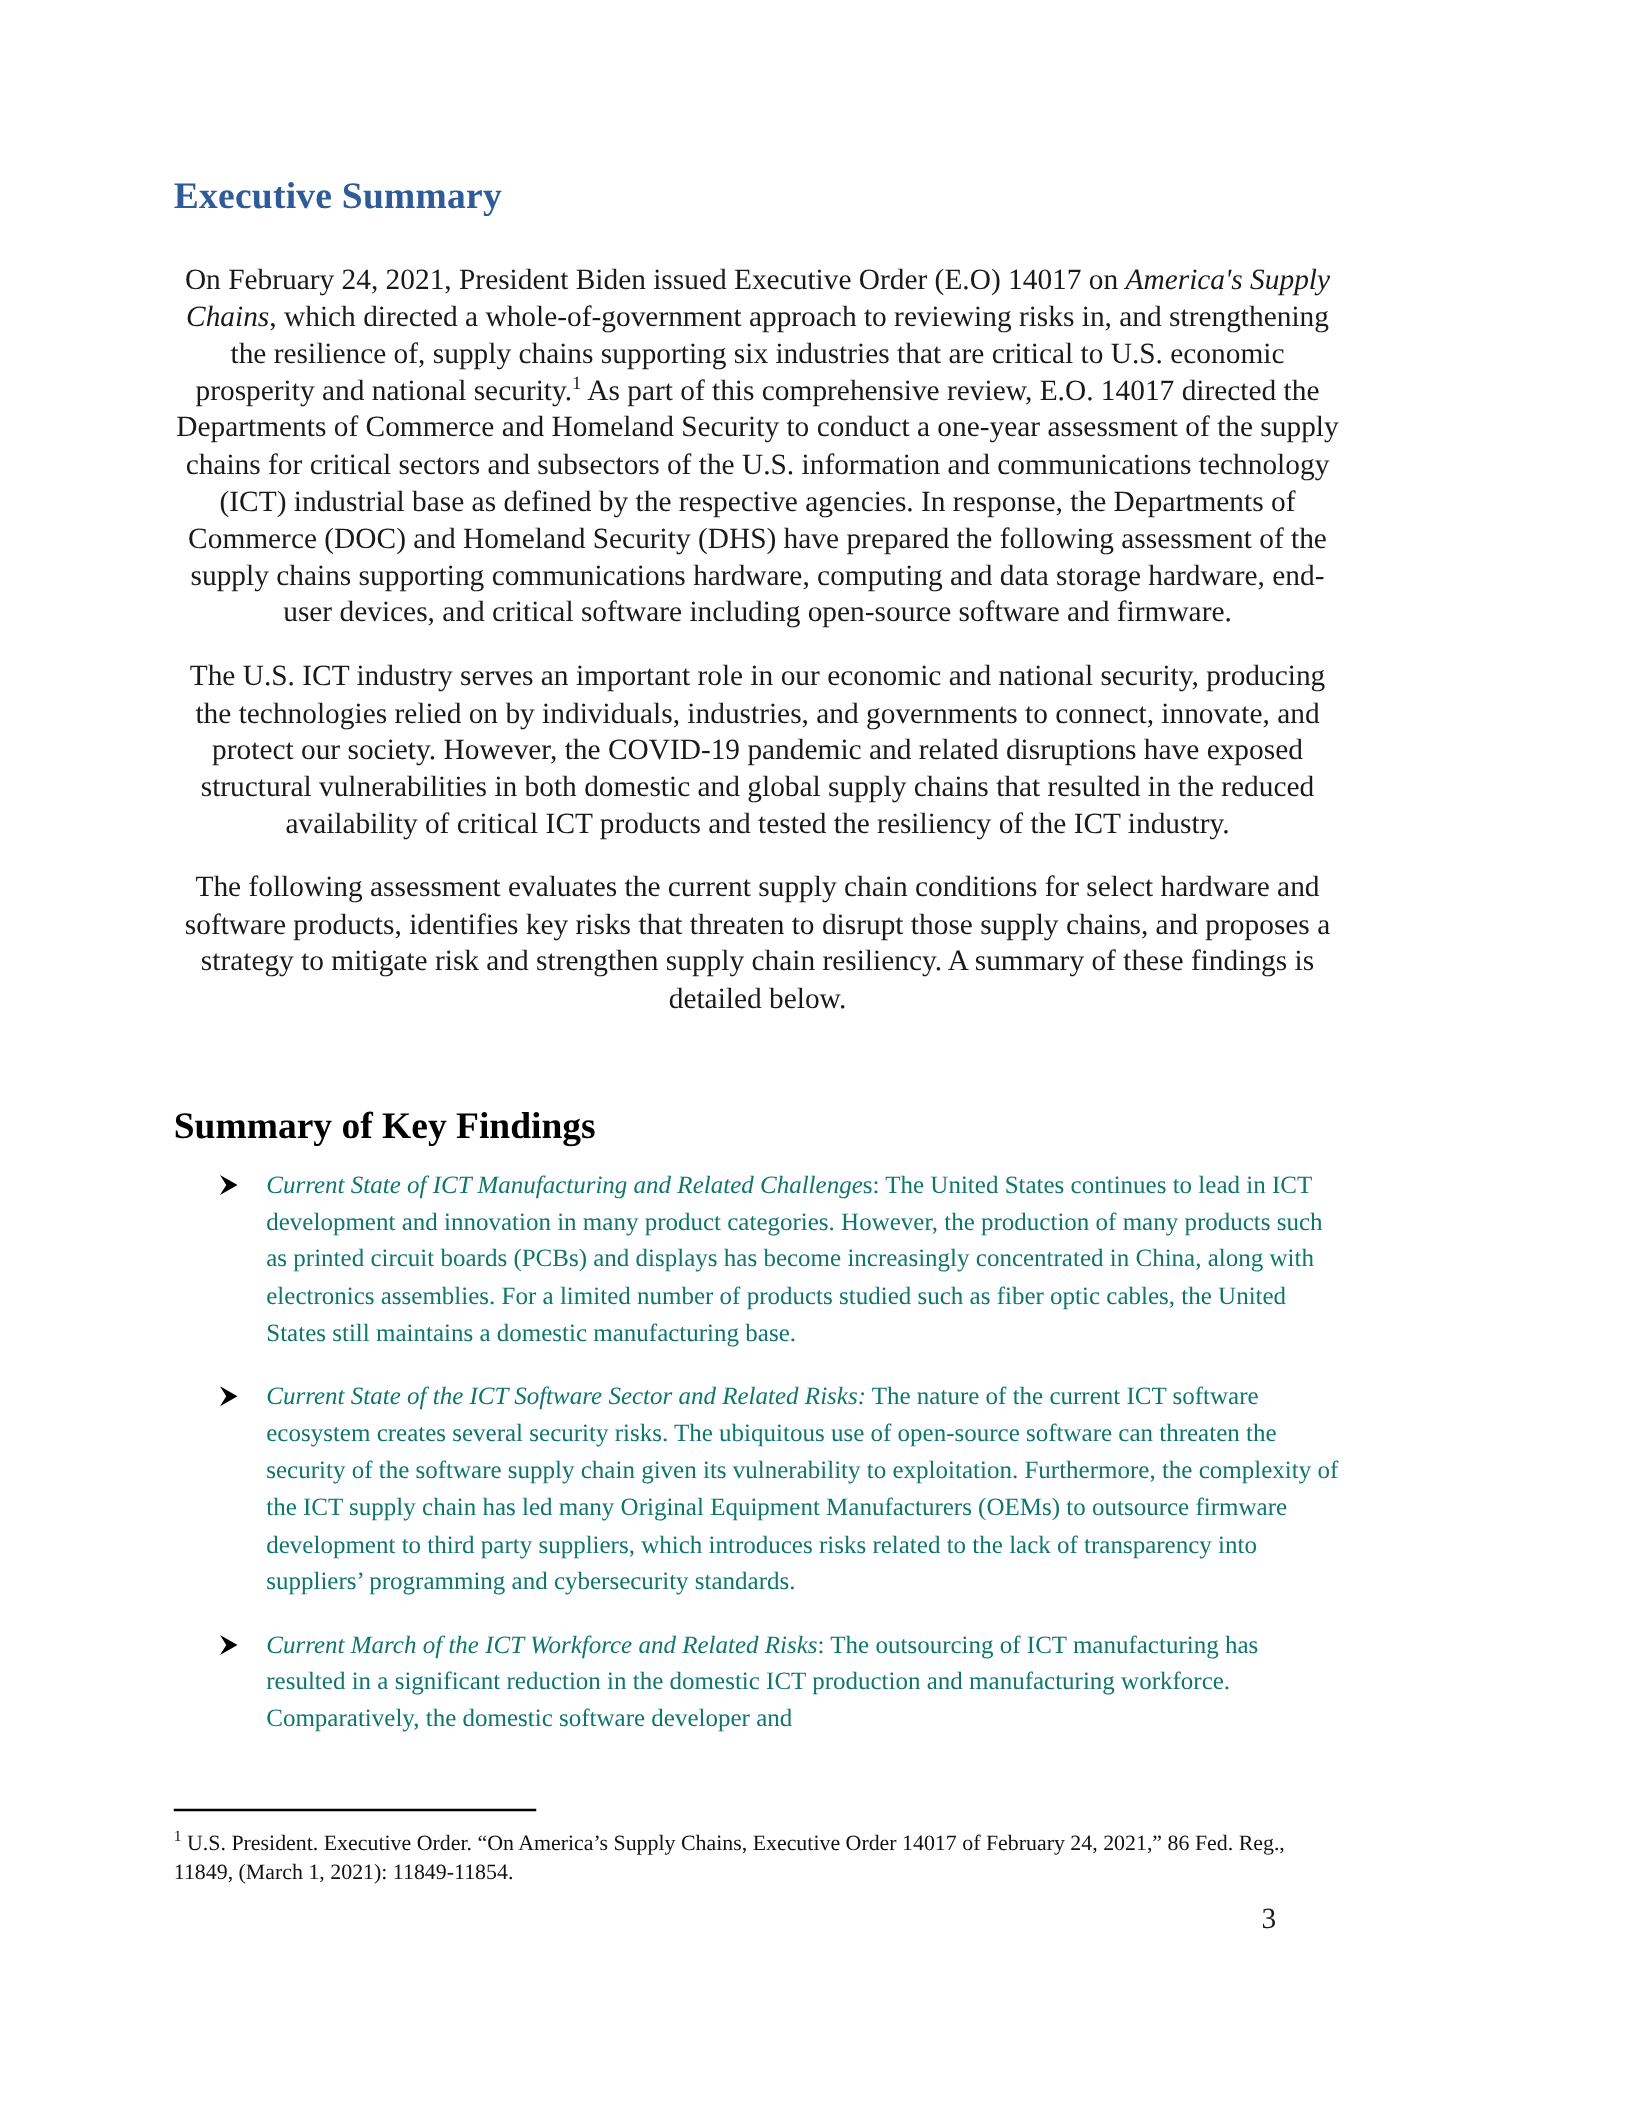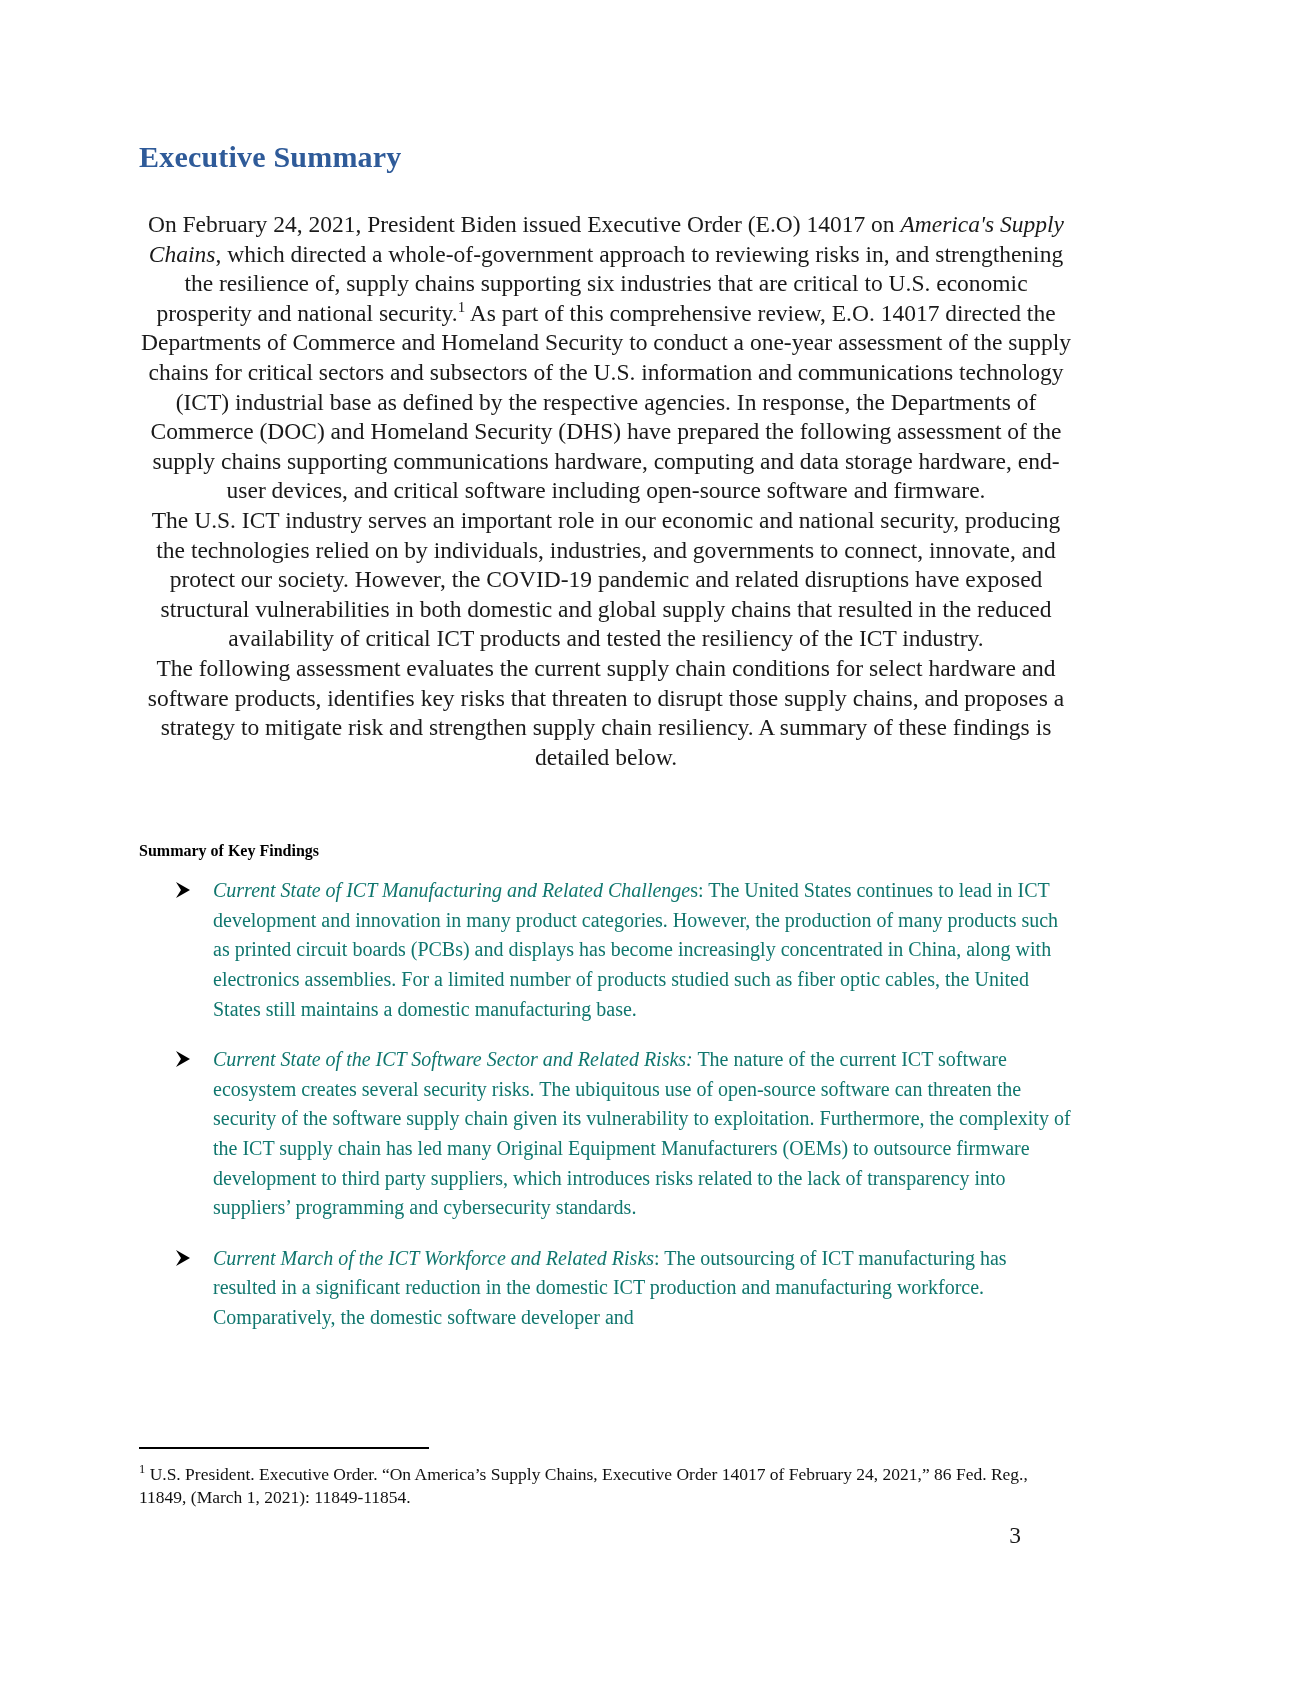--- a/index.html
+++ b/index.html
@@ -39,30 +39,30 @@
   }
   p.body-para {
     font-size: 23.5px;
     line-height: 29.6px;
     margin: 0;
     padding: 0;
     text-align: center;
     color: #1a1a1a;
   }
   p.para-1 { margin-top: 37px; }
-  p.para-2 { }
-  p.para-3 { }
+  p.para-2 { margin-top: 21px; }
+  p.para-3 { margin-top: 21px; }
 
   .sup-note {
     font-size: 15px;
     vertical-align: super;
     line-height: 0;
   }
   h2.sub-heading {
-    font-size: 16px;
+    font-size: 30px;
     font-weight: bold;
     margin: 0;
     padding: 0;
     margin-top: 70px;
     color: #000;
   }
   ul.findings {
     list-style: none;
     margin: 0;
     padding: 0;

